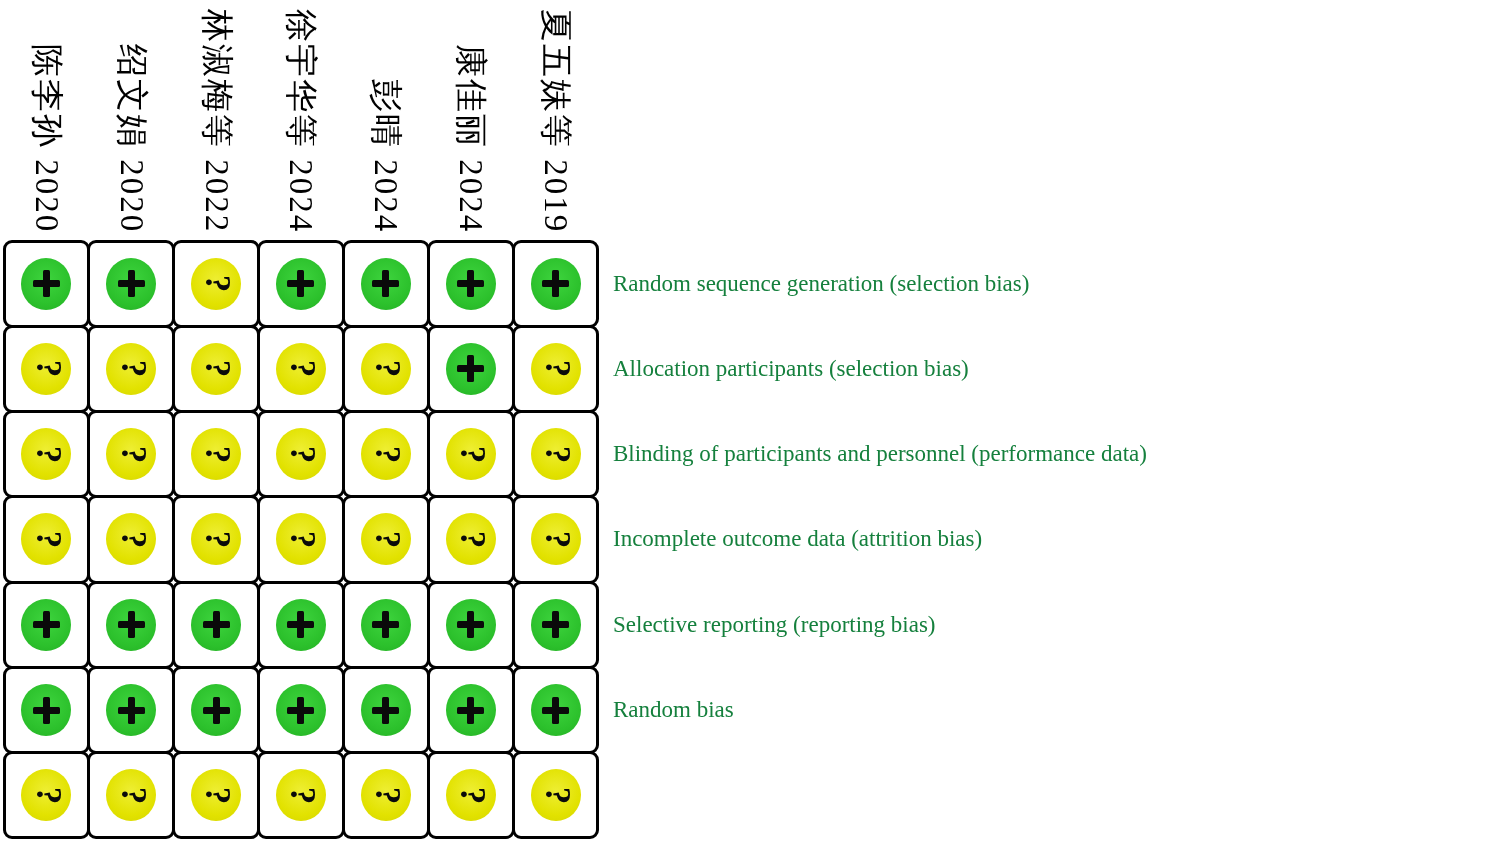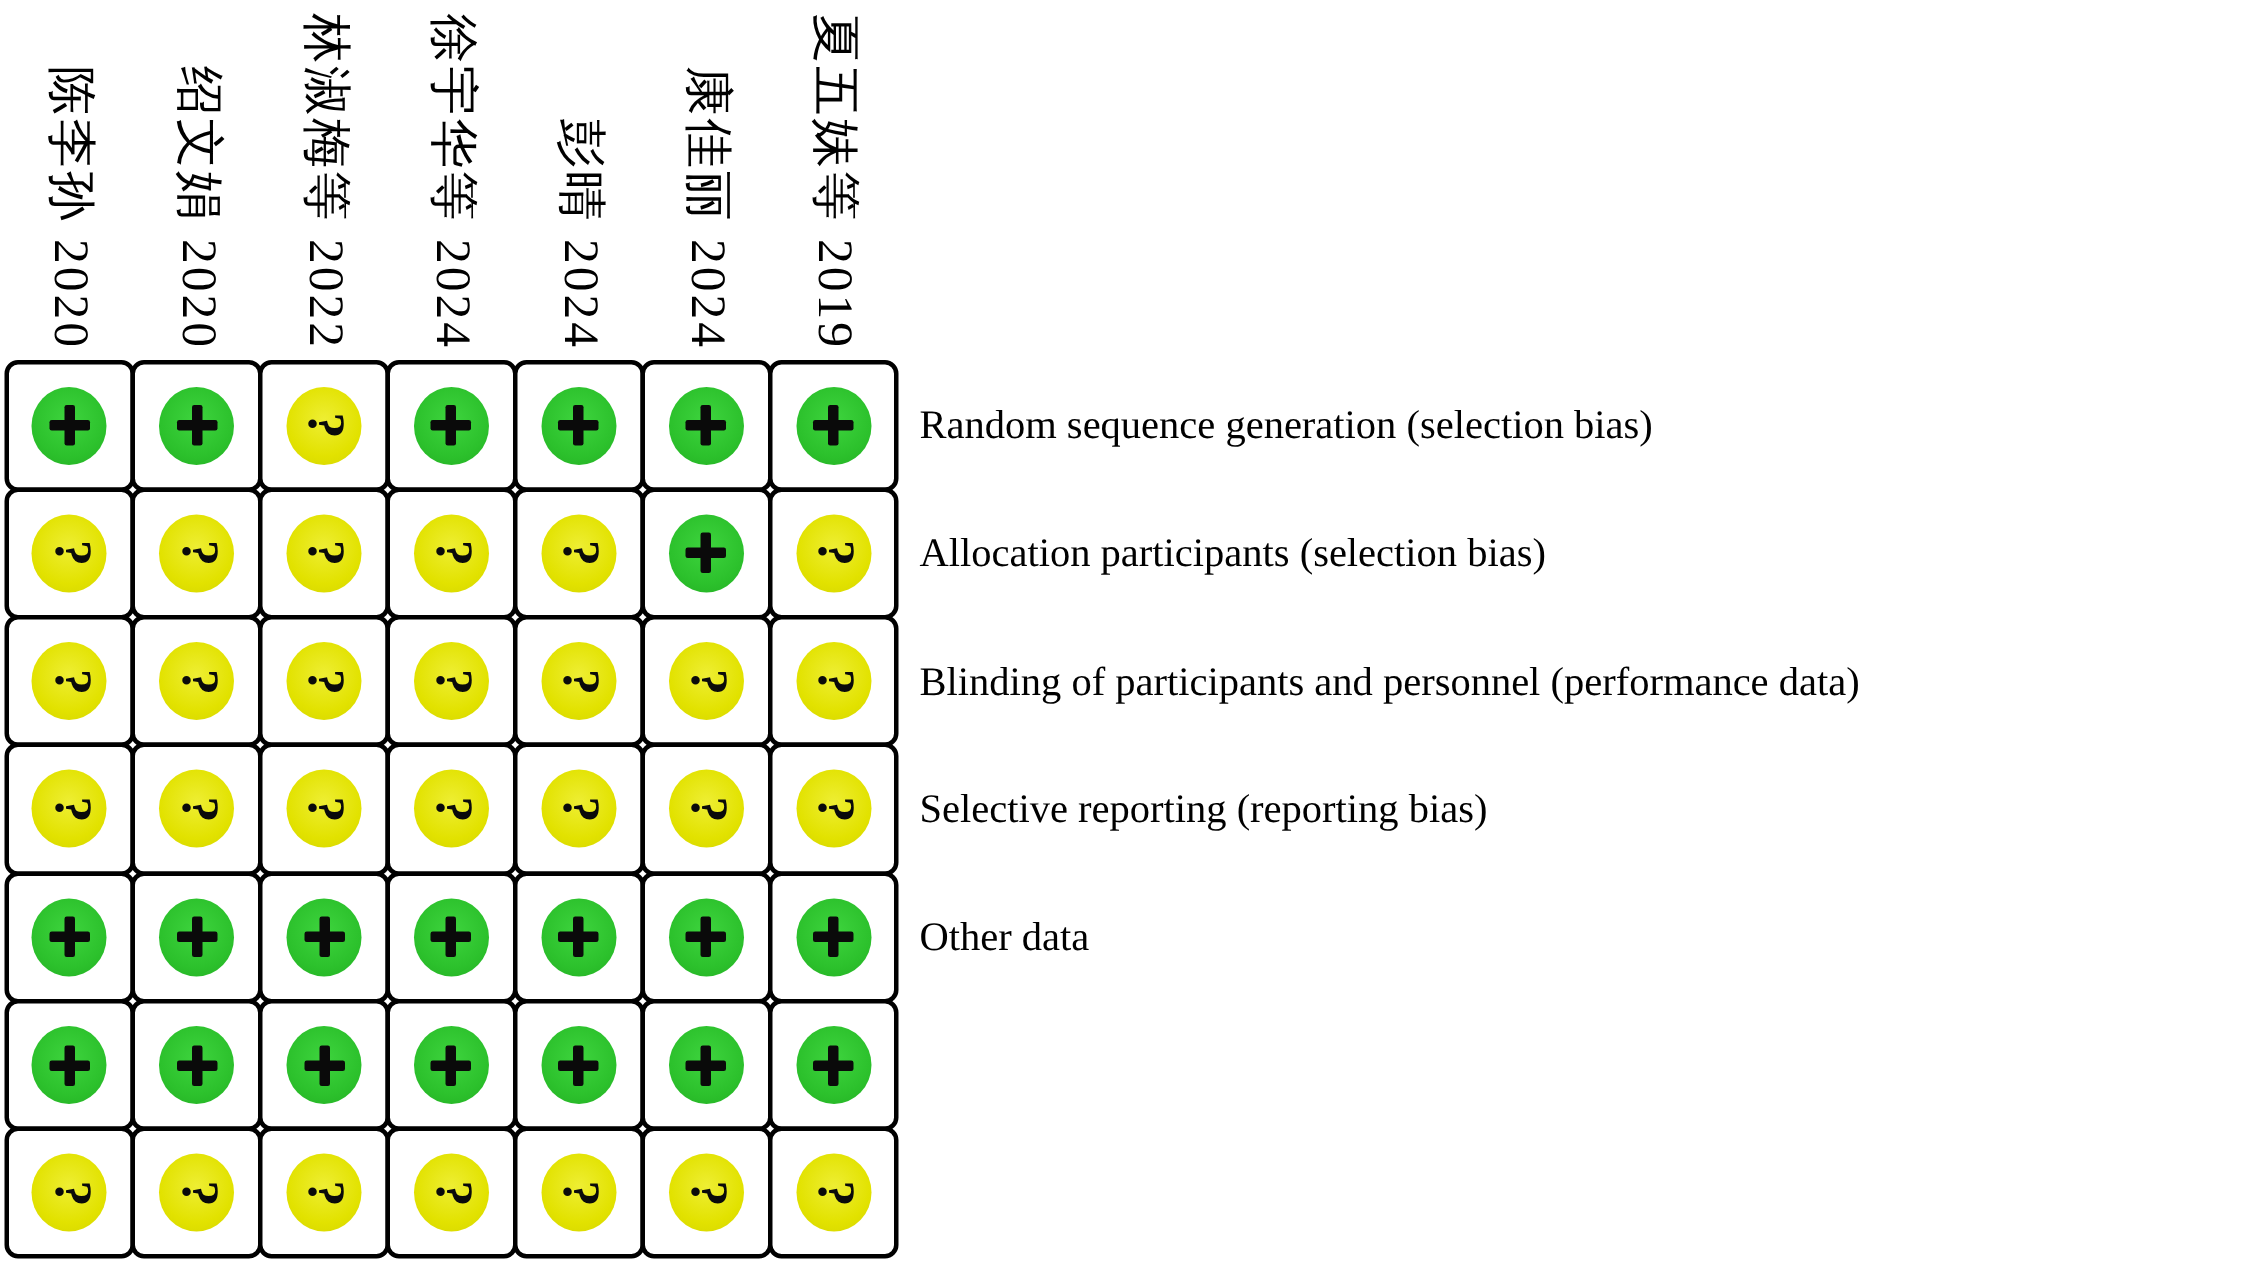--- a/index.html
+++ b/index.html
@@ -105,22 +105,22 @@
     position: absolute;
     left: 613px; top: 241px;
     width: 884px; height: 597px;
     display: grid;
     grid-template-rows: repeat(7, 1fr);
   }
   .row-label {
     display: flex;
     align-items: center;
     font-family: "Liberation Serif", serif;
-    font-size: 27px;
-    color: #000000;
+    font-size: 23px;
+    color: #15803d;
     white-space: nowrap;
   }
 </style>
 </head>
 <body>
 
 <div class="figure">
   <div id="headers">
       <div class="header-cell">
         <span class="vtext">陈李孙 2020</span>
@@ -388,16 +388,17 @@
       <div class="cell">
         <div class="circle yellow">
           <span class="question">?</span>
         </div>
       </div>
     </div>
   <div id="rowlabels">
       <div class="row-label">Random sequence generation (selection bias)</div>
       <div class="row-label">Allocation participants (selection bias)</div>
       <div class="row-label">Blinding of participants and personnel (performance data)</div>
+      <div class="row-label">Incomplete outcome data (attrition bias)</div>
       <div class="row-label">Selective reporting (reporting bias)</div>
-      <div class="row-label">Other data</div>
+      <div class="row-label">Random bias</div>
     </div>
 </div>
 
 </body></html>

